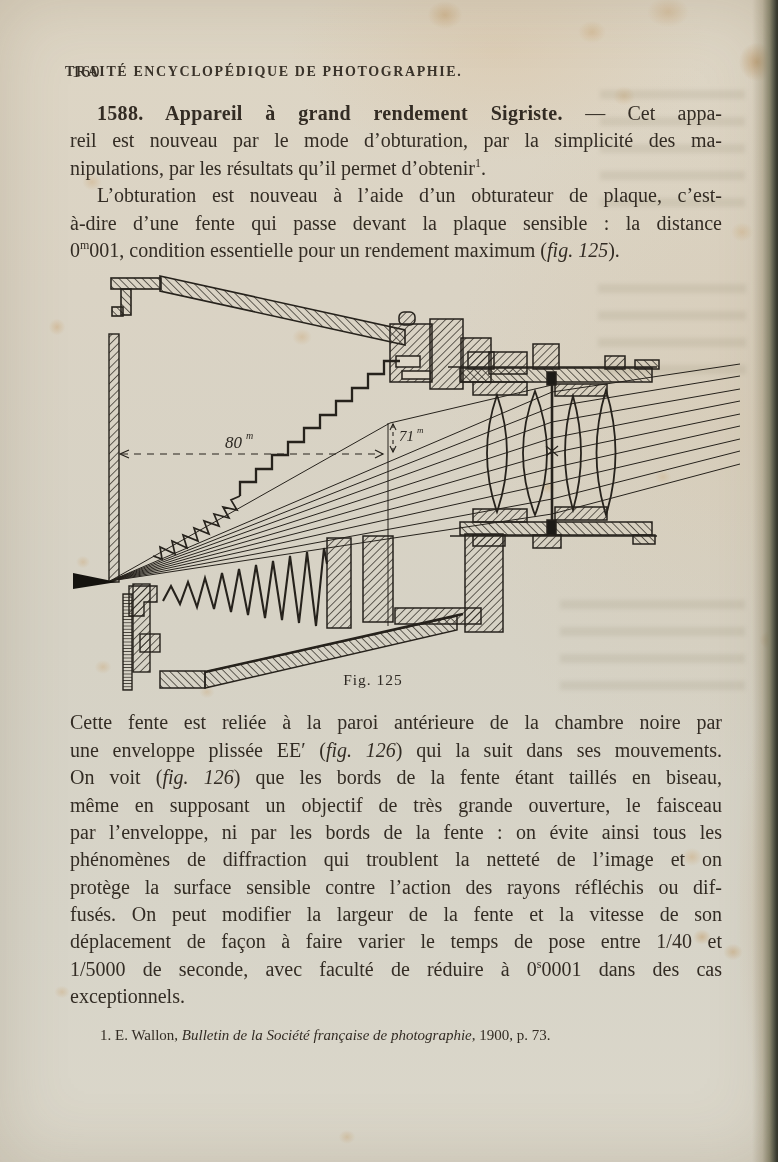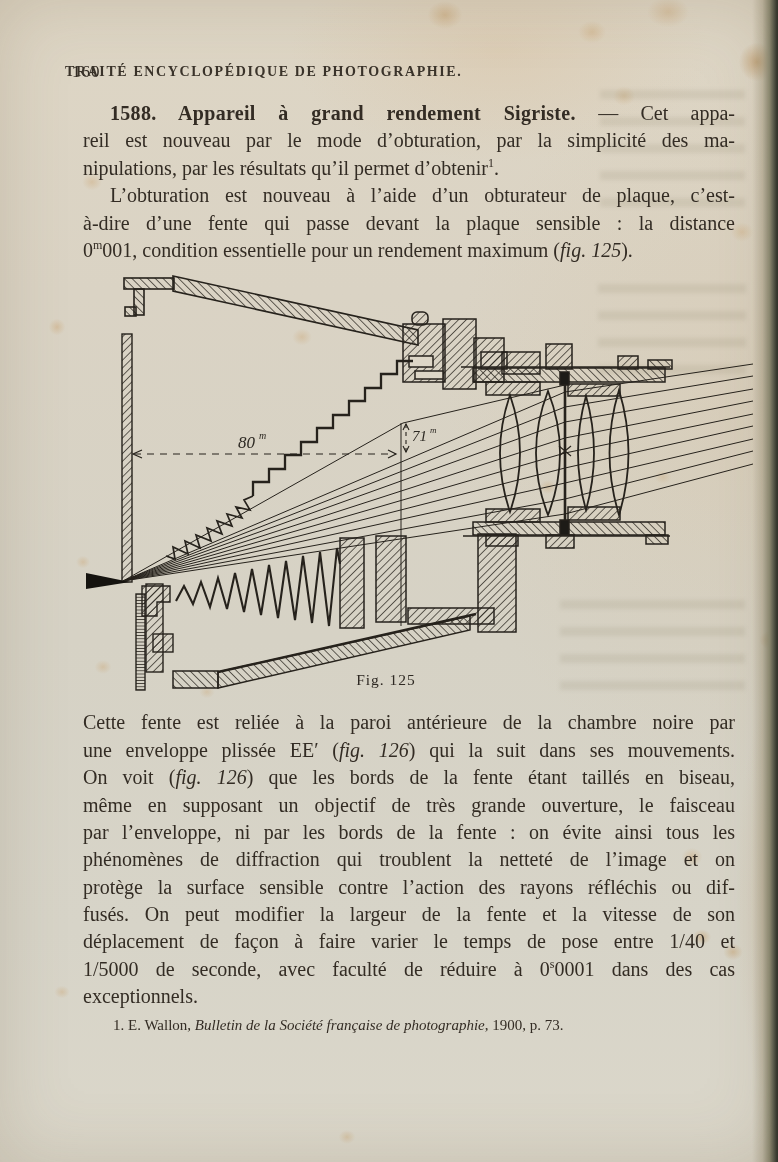--- a/index.html
+++ b/index.html
@@ -41,34 +41,34 @@
     position:absolute;top:0;bottom:0;right:0;width:26px;pointer-events:none;
     background:linear-gradient(90deg, rgba(90,88,70,0) 0%, rgba(150,142,115,.40) 40%, #8b8972 68%, #55584a 84%, #343830 94%, #2c2f27 100%);
   }
   .ghost{
     position:absolute;pointer-events:none;opacity:.5;filter:blur(2px);
     background:repeating-linear-gradient(180deg, rgba(138,128,102,.30) 0 9px, rgba(0,0,0,0) 9px 27px);
   }
   .running-head{position:absolute;top:64px;left:65px;width:612px;
     font-size:14px;font-weight:bold;letter-spacing:1.6px;color:#3a332a;}
   .page-number{position:absolute;top:62px;left:72px;font-size:17px;letter-spacing:1px;color:#332c24;}
-  .column{position:absolute;left:83px;top:100px;width:652px;}
+  .column{position:absolute;left:70px;top:100px;width:652px;}
   .para{margin:0;}
   .line{
     display:block;height:27.4px;line-height:27.4px;font-size:20px;
     text-align:justify;text-align-last:justify;white-space:normal;
   }
   .line.last{text-align-last:left;}
   .para.indent .line:first-child{text-indent:27px;}
   .seg-b{font-weight:bold;letter-spacing:.3px;}
   .seg-i{font-style:italic;}
   .seg-sup{vertical-align:super;font-size:12px;line-height:0;}
   .figure-block{position:relative;height:445px;}
   .figure-block svg{position:absolute;left:-5px;top:0;}
-  .footnote{margin-top:4px;font-size:15px;line-height:20px;text-indent:30px;color:#332c24;}
+  .footnote{margin-top:14px;font-size:15px;line-height:20px;text-indent:30px;color:#332c24;}
   .fig-label{font-style:italic;fill:#2c2822;}
 </style>
 </head>
 <body>
 
 <div class="page">
   <div class="stains"></div>
 
   <div class="ghost" style="left:600px;top:90px;width:145px;height:118px;"></div>
   <div class="ghost" style="left:598px;top:284px;width:148px;height:96px;"></div>

